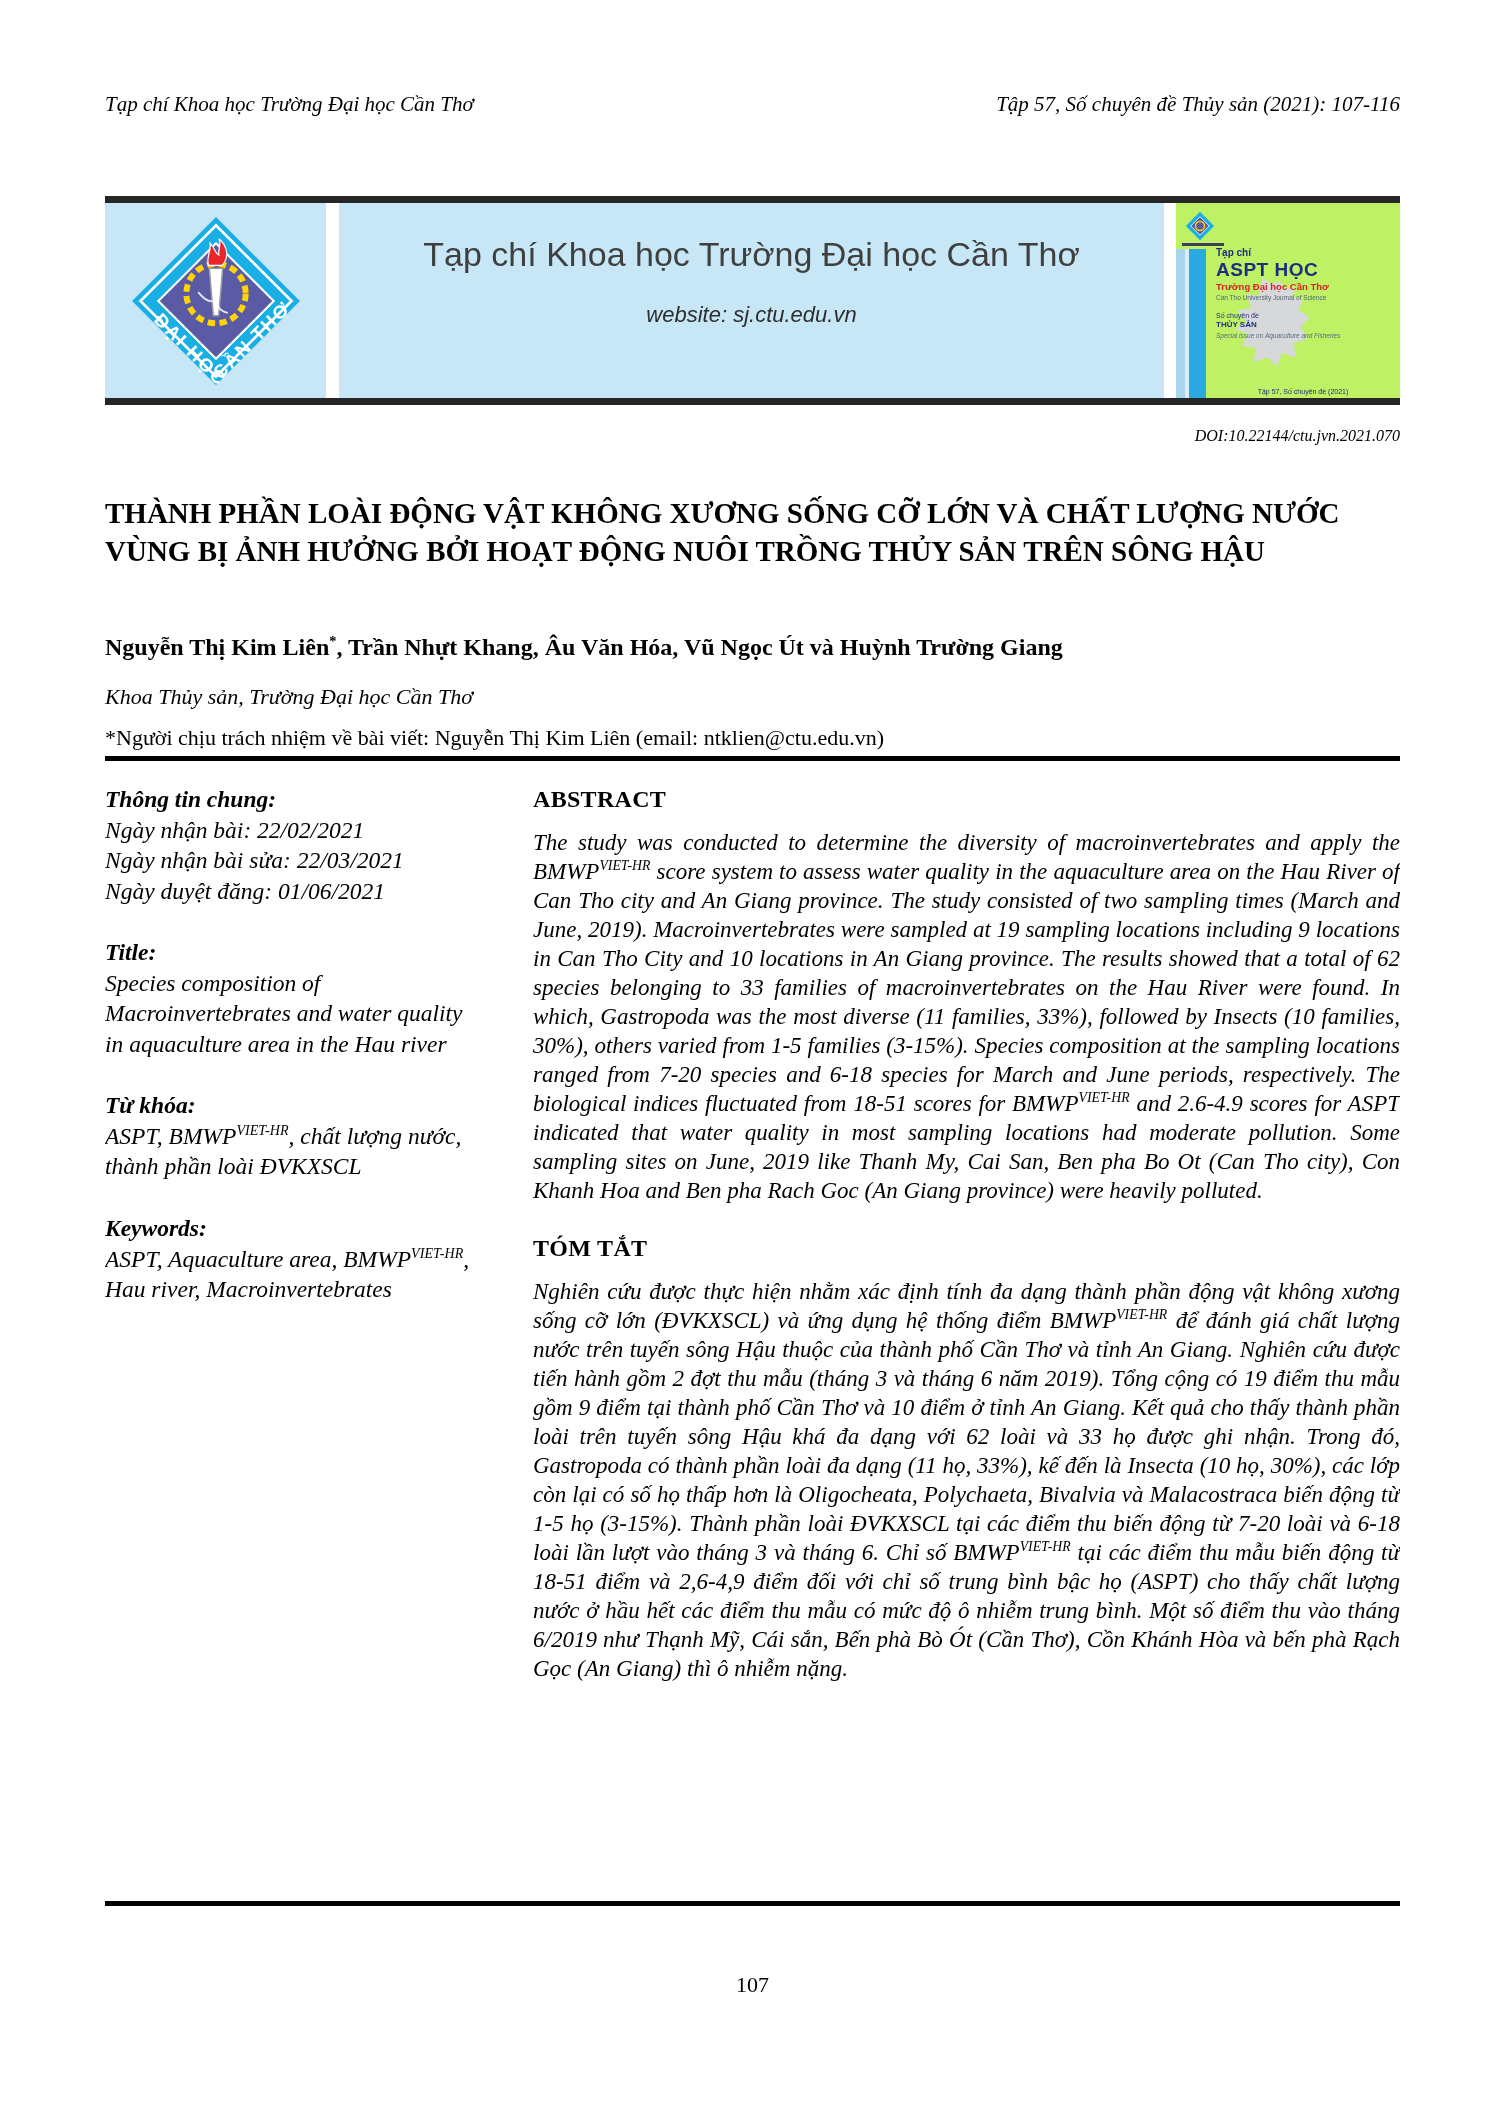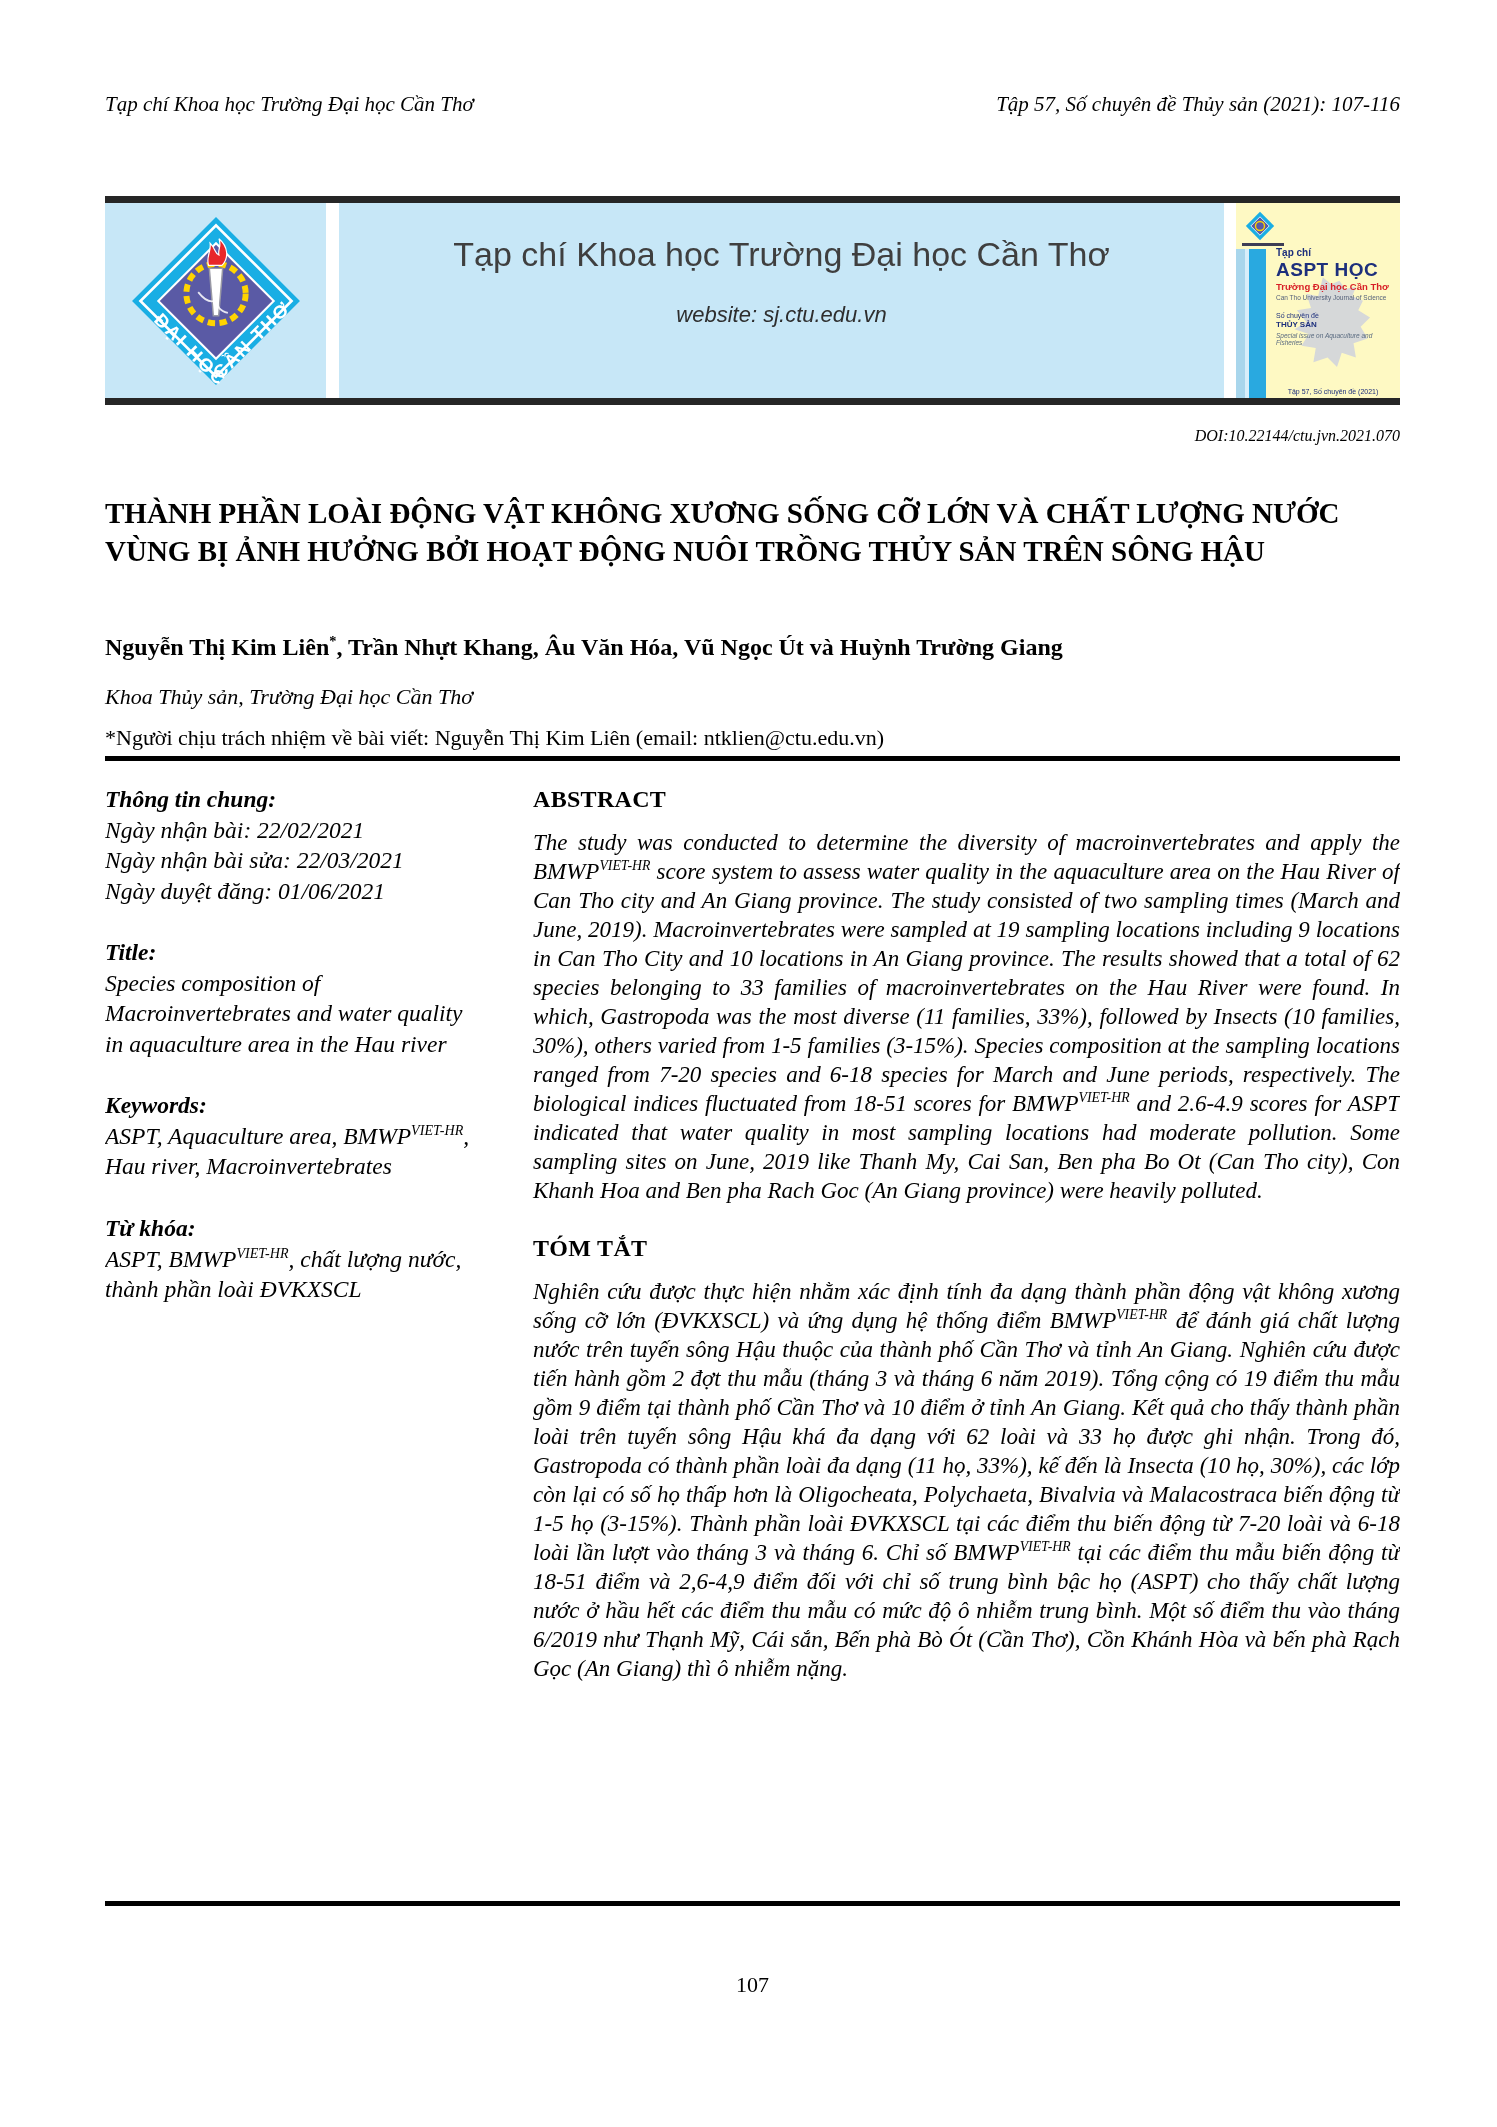--- a/index.html
+++ b/index.html
@@ -32,21 +32,21 @@
   .banner-center {
     flex:1; border-right:12px solid #ffffff;
     text-align:center; padding-top:32px;
     font-family:"Liberation Sans", sans-serif;
   }
   .banner-title { font-size:34px; color:#3f3f3f; }
   .banner-subtitle { font-size:24px; font-weight:bold; color:#141414; margin-top:32px; }
   .banner-website { font-size:22px; font-style:italic; color:#2e2e2e; margin-top:28px; }
 
   
-  .banner-cover { width:164px; position:relative; background:#fef9c3; overflow:hidden; }
+  .banner-cover { width:224px; position:relative; background:#bef264; overflow:hidden; }
   .cover-mini-diamond { position:absolute; left:9px; top:8px; width:30px; height:30px; }
   .cover-mini-line { position:absolute; left:6px; top:40px; width:42px; height:3px; background:#3d3d55; }
   .cover-bars { position:absolute; left:0; top:46px; bottom:0; width:30px; display:flex; }
   .cover-bar-light { width:9px; background:#a9d6ec; }
   .cover-bar-gap { width:4px; background:#d8eefa; }
   .cover-bar-cyan { width:17px; background:#29a9e0; }
   .cover-map { position:absolute; left:42px; bottom:16px; width:118px; height:108px; z-index:0; }
   .cover-text { position:absolute; left:40px; top:44px; z-index:1; font-family:"Liberation Sans", sans-serif; line-height:1.15; }
   .cover-tagline { font-size:10px; font-weight:bold; color:#1d2f7c; }
   .cover-masthead { font-size:19px; font-weight:bold; color:#1d2f7c; letter-spacing:0.5px; }
@@ -161,26 +161,26 @@
         <h3>Thông tin chung:</h3>
         <p>Ngày nhận bài: 22/02/2021</p>
         <p>Ngày nhận bài sửa: 22/03/2021</p>
         <p>Ngày duyệt đăng: 01/06/2021</p>
       </div>
       <div class="group">
         <h3>Title:</h3>
         <p>Species composition of Macroinvertebrates and water quality in aquaculture area in the Hau river</p>
       </div>
       <div class="group">
+        <h3>Từ khóa:</h3>
+        <p>ASPT, BMWP<sup>VIET-HR</sup>, chất lượng nước, thành phần loài ĐVKXSCL</p>
+      </div>
+      <div class="group">
         <h3>Keywords:</h3>
         <p>ASPT, Aquaculture area, BMWP<sup>VIET-HR</sup>, Hau river, Macroinvertebrates</p>
-      </div>
-      <div class="group">
-        <h3>Từ khóa:</h3>
-        <p>ASPT, BMWP<sup>VIET-HR</sup>, chất lượng nước, thành phần loài ĐVKXSCL</p>
       </div>
     </div>
 
     <div class="col-right">
       <h2>ABSTRACT</h2>
       <p>The study was conducted to determine the diversity of macroinvertebrates and apply the BMWP<sup>VIET-HR</sup> score system to assess water quality in the aquaculture area on the Hau River of Can Tho city and An Giang province. The study consisted of two sampling times (March and June, 2019). Macroinvertebrates were sampled at 19 sampling locations including 9 locations in Can Tho City and 10 locations in An Giang province. The results showed that a total of 62 species belonging to 33 families of macroinvertebrates on the Hau River were found. In which, Gastropoda was the most diverse (11 families, 33%), followed by Insects (10 families, 30%), others varied from 1-5 families (3-15%). Species composition at the sampling locations ranged from 7-20 species and 6-18 species for March and June periods, respectively. The biological indices fluctuated from 18-51 scores for BMWP<sup>VIET-HR</sup> and 2.6-4.9 scores for ASPT indicated that water quality in most sampling locations had moderate pollution. Some sampling sites on June, 2019 like Thanh My, Cai San, Ben pha Bo Ot (Can Tho city), Con Khanh Hoa and Ben pha Rach Goc (An Giang province) were heavily polluted.</p>
       <h2 class="second">TÓM TẮT</h2>
       <p>Nghiên cứu được thực hiện nhằm xác định tính đa dạng thành phần động vật không xương sống cỡ lớn (ĐVKXSCL) và ứng dụng hệ thống điểm BMWP<sup>VIET-HR</sup> để đánh giá chất lượng nước trên tuyến sông Hậu thuộc của thành phố Cần Thơ và tỉnh An Giang. Nghiên cứu được tiến hành gồm 2 đợt thu mẫu (tháng 3 và tháng 6 năm 2019). Tổng cộng có 19 điểm thu mẫu gồm 9 điểm tại thành phố Cần Thơ và 10 điểm ở tỉnh An Giang. Kết quả cho thấy thành phần loài trên tuyến sông Hậu khá đa dạng với 62 loài và 33 họ được ghi nhận. Trong đó, Gastropoda có thành phần loài đa dạng (11 họ, 33%), kế đến là Insecta (10 họ, 30%), các lớp còn lại có số họ thấp hơn là Oligocheata, Polychaeta, Bivalvia và Malacostraca biến động từ 1-5 họ (3-15%). Thành phần loài ĐVKXSCL tại các điểm thu biến động từ 7-20 loài và 6-18 loài lần lượt vào tháng 3 và tháng 6. Chỉ số BMWP<sup>VIET-HR</sup> tại các điểm thu mẫu biến động từ 18-51 điểm và 2,6-4,9 điểm đối với chỉ số trung bình bậc họ (ASPT) cho thấy chất lượng nước ở hầu hết các điểm thu mẫu có mức độ ô nhiễm trung bình. Một số điểm thu vào tháng 6/2019 như Thạnh Mỹ, Cái sắn, Bến phà Bò Ót (Cần Thơ), Cồn Khánh Hòa và bến phà Rạch Gọc (An Giang) thì ô nhiễm nặng.</p>
     </div>
   </div>

